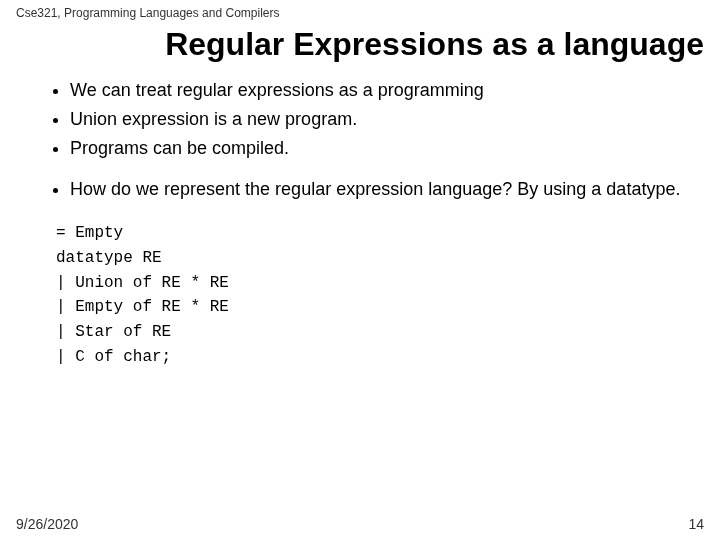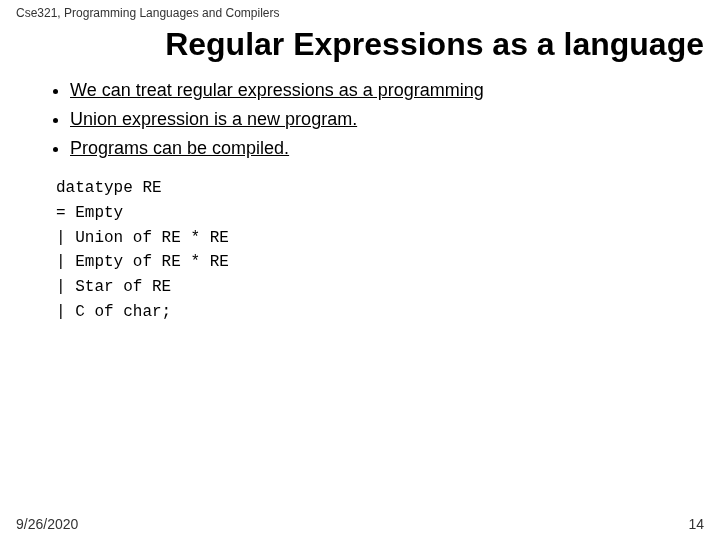--- a/index.html
+++ b/index.html
@@ -41,21 +41,20 @@
       padding-left: 30px;
       margin-bottom: 16px;
     }
 
     .bullet-list li {
       font-size: 18px;
       color: #000000;
       line-height: 1.5;
       font-family: Arial, sans-serif;
       margin-bottom: 2px;
-      text-decoration: underline;
     }
 
     .bullet-list li .indent {
       display: block;
       padding-left: 0;
     }
 
     .section-gap {
       margin-bottom: 14px;
     }
@@ -108,24 +107,30 @@
       <span>We can treat regular expressions as a programming</span>
     </li>
     <li>
       <span>Union expression is a new program.</span>
     </li>
     <li>
       <span>Programs can be compiled.</span>
     </li>
   </ul>
 
+  <ul class="how-bullet">
+    <li>
+      <span>How do we represent the regular expression</span>
+      <span class="indent">language? By using a datatype.</span>
+    </li>
+  </ul>
 
   <div class="code-block">
+    <div>  = Empty</div>
     <div>datatype RE</div>
-    <div>  = Empty</div>
     <div>  | Union of RE * RE</div>
     <div>  | Empty of RE * RE</div>
     <div>  | Star of RE</div>
     <div>  | C of char;</div>
   </div>
 </div>
 
 <div class="footer">
   <span>9/26/2020</span>
   <span>14</span>

